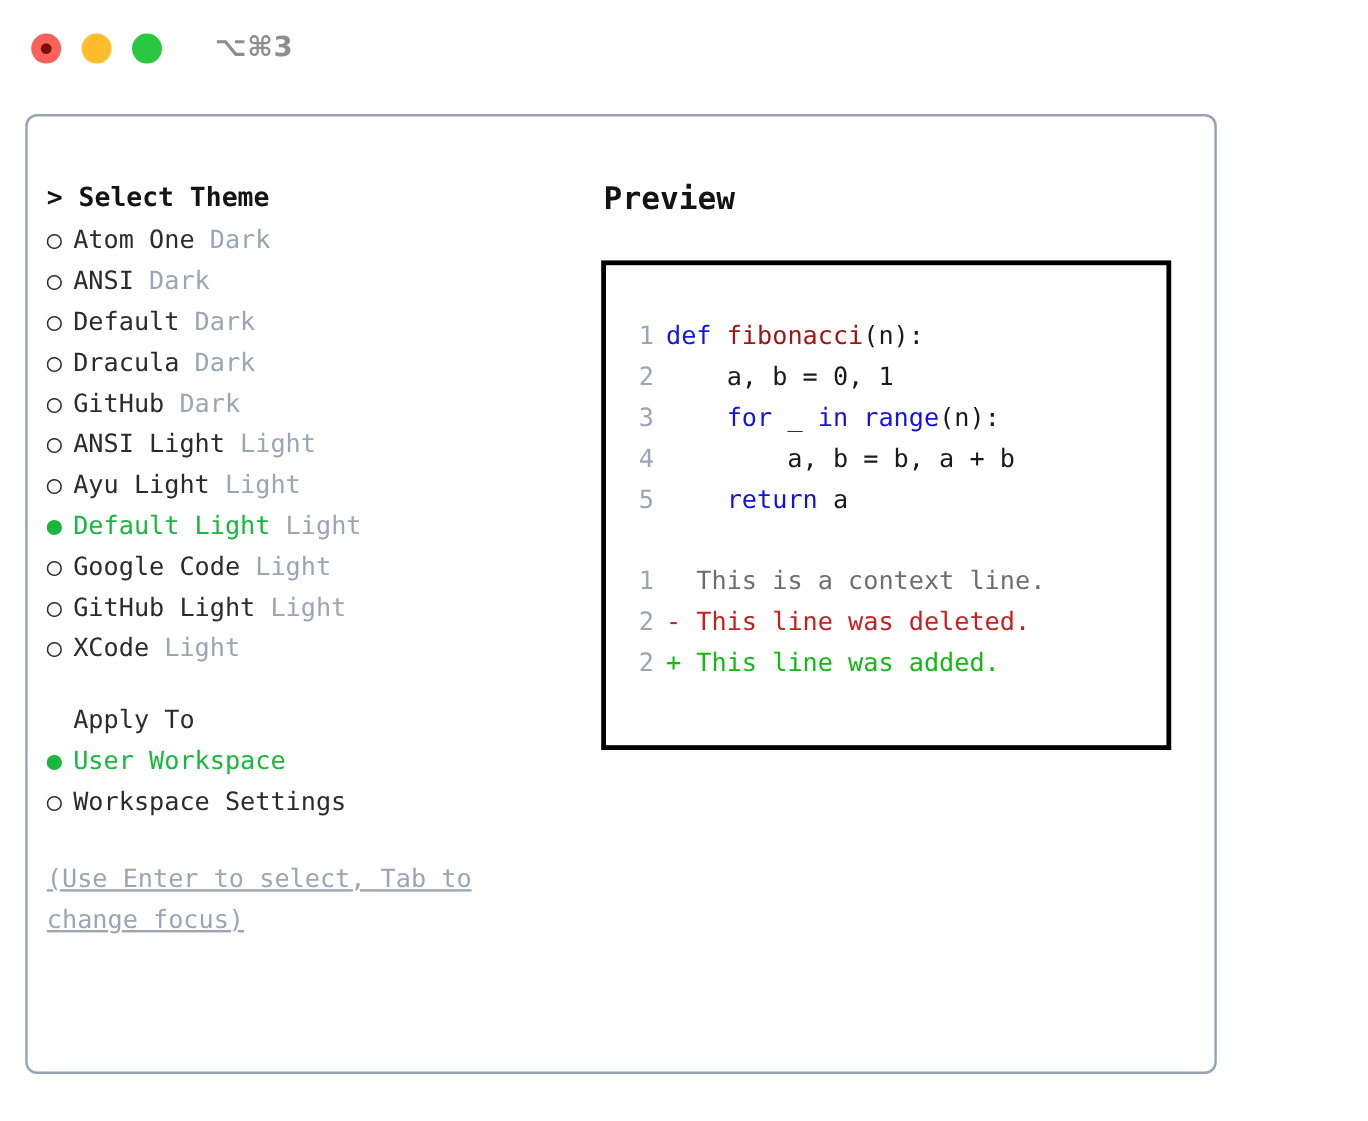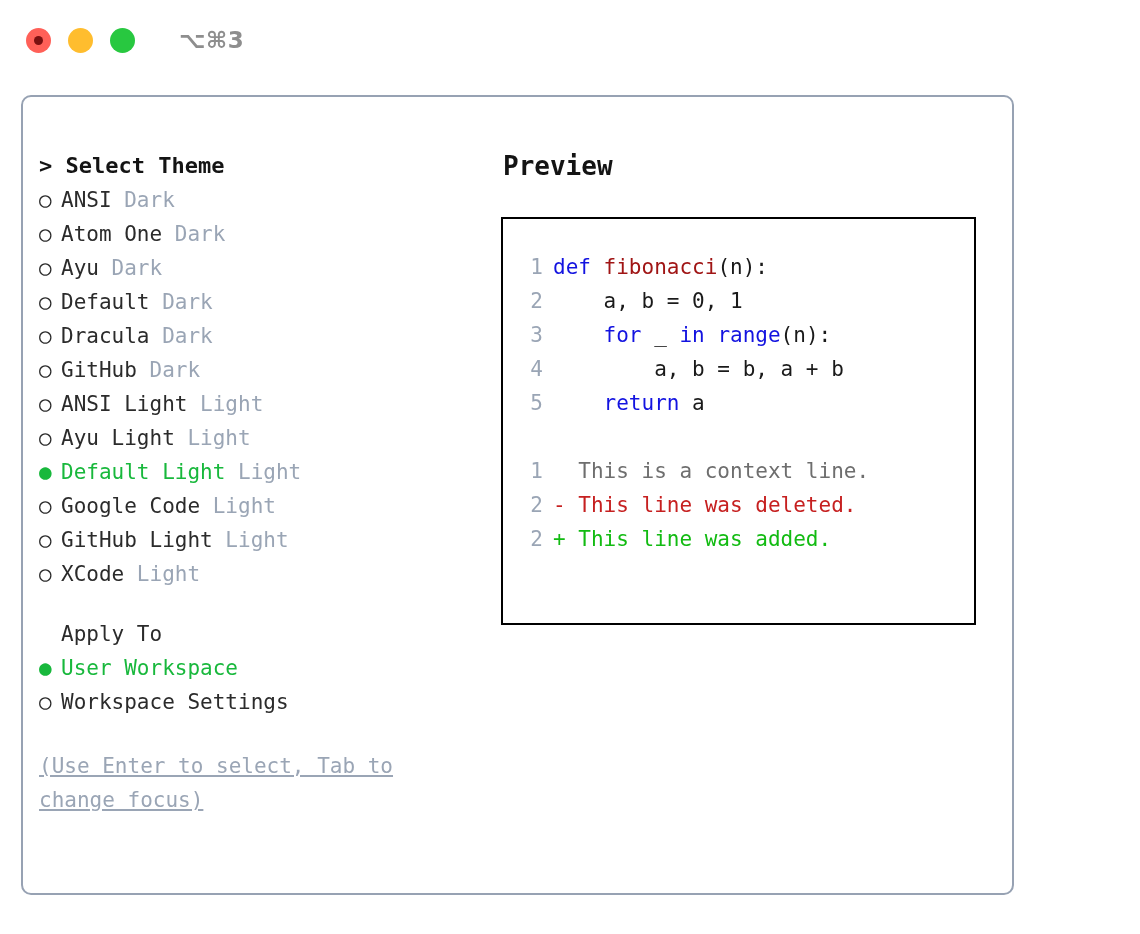--- a/index.html
+++ b/index.html
@@ -159,23 +159,23 @@
     font-weight: 700;
     color: #141414;
     line-height: 34px;
     margin-left: 2px;
   }
 
   .code-box {
     margin-top: 34px;
     width: 475px;
     height: 408px;
-    border: 2px solid #000000;
-    background: #ffffff;
-    padding: 31px 0 0 0;
+    border: 4px solid #000000;
+    background: #ffffff;
+    padding: 42px 0 0 0;
   }
 
   .code-line {
     font-size: 21px;
     line-height: 34px;
     white-space: pre;
     padding-left: 14px;
     color: #1a1a1a;
   }
   .ln {
@@ -211,23 +211,22 @@
   </div>
 
   <div class="window">
     <div class="window-inner">
 
       <div class="left-pane">
 
         <div class="list-header">&gt; Select Theme</div>
 
         <div id="theme-list">
+            <div class="theme-row"><span class="bullet">○</span><span class="tname">Atom One</span><span class="tkind"> Dark</span></div>
             <div class="theme-row"><span class="bullet">○</span><span class="tname">ANSI</span><span class="tkind"> Dark</span></div>
-            <div class="theme-row"><span class="bullet">○</span><span class="tname">Atom One</span><span class="tkind"> Dark</span></div>
-            <div class="theme-row"><span class="bullet">○</span><span class="tname">Ayu</span><span class="tkind"> Dark</span></div>
             <div class="theme-row"><span class="bullet">○</span><span class="tname">Default</span><span class="tkind"> Dark</span></div>
             <div class="theme-row"><span class="bullet">○</span><span class="tname">Dracula</span><span class="tkind"> Dark</span></div>
             <div class="theme-row"><span class="bullet">○</span><span class="tname">GitHub</span><span class="tkind"> Dark</span></div>
             <div class="theme-row"><span class="bullet">○</span><span class="tname">ANSI Light</span><span class="tkind"> Light</span></div>
             <div class="theme-row"><span class="bullet">○</span><span class="tname">Ayu Light</span><span class="tkind"> Light</span></div>
             <div class="theme-row selected"><span class="bullet">●</span><span class="tname">Default Light</span><span class="tkind"> Light</span></div>
             <div class="theme-row"><span class="bullet">○</span><span class="tname">Google Code</span><span class="tkind"> Light</span></div>
             <div class="theme-row"><span class="bullet">○</span><span class="tname">GitHub Light</span><span class="tkind"> Light</span></div>
             <div class="theme-row"><span class="bullet">○</span><span class="tname">XCode</span><span class="tkind"> Light</span></div>
           </div>

